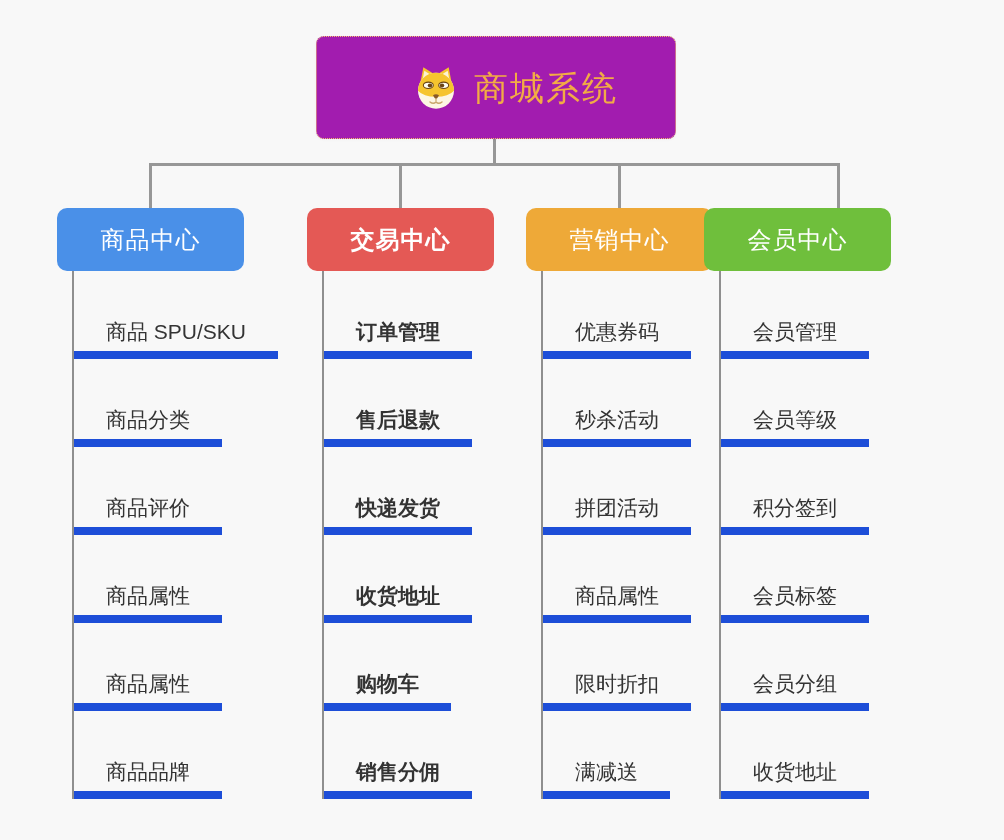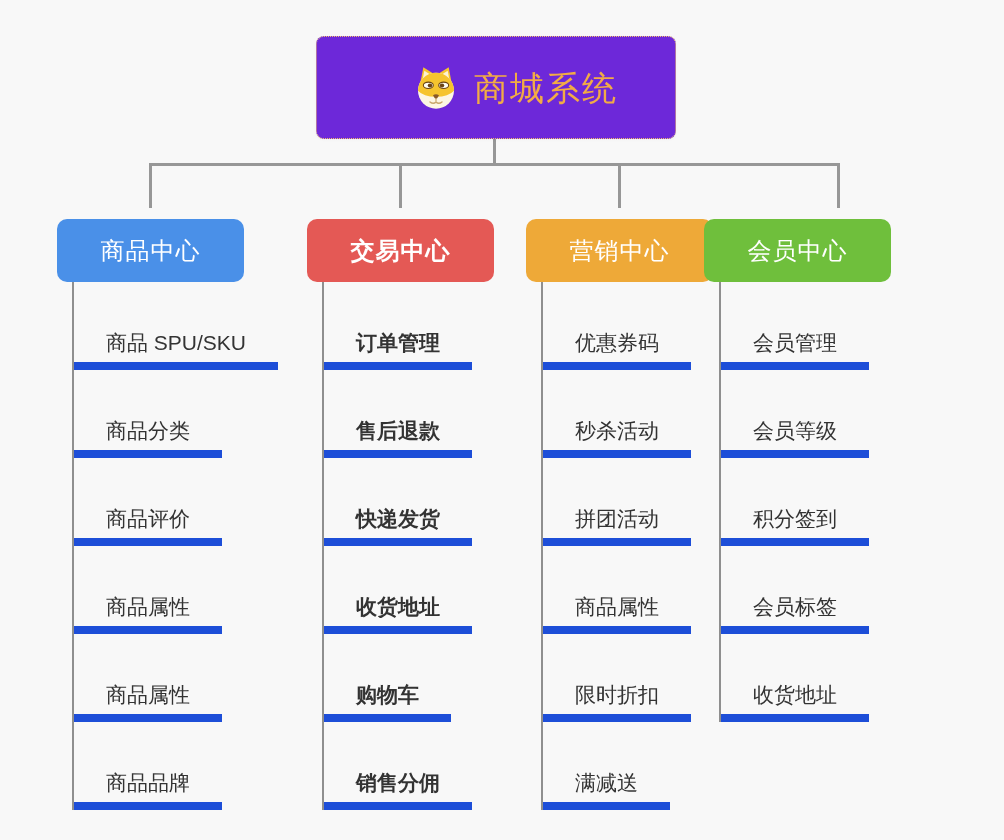--- a/index.html
+++ b/index.html
@@ -14,21 +14,21 @@
     width: 1004px;
     height: 840px;
     background: #f8f8f8;
   }
 
   
   .root-node {
     position: absolute;
     left: 316px; top: 36px;
     width: 360px; height: 103px;
-    background: #6d28d9;
+    background: #a21caf;
     border: 1px dotted #f3c070;
     border-radius: 8px;
     display: flex;
     align-items: center;
     justify-content: center;
     gap: 14px;
     box-shadow: 0 1px 3px rgba(0,0,0,0.03);
     padding-left: 38px;
   }
   .root-title {
@@ -44,21 +44,21 @@
   .conn { position: absolute; background: #979797; }
   .conn-root-stem   { left: 493px; top: 139px; width: 3px;  height: 26px; }
   .conn-h-line      { left: 149px; top: 163px; width: 691px; height: 3px; }
   .conn-drop        { top: 163px; width: 3px; height: 45px; }
   .conn-drop.d1 { left: 149px; }
   .conn-drop.d2 { left: 399px; }
   .conn-drop.d3 { left: 618px; }
   .conn-drop.d4 { left: 837px; }
 
   
-  .branch { position: absolute; top: 208px; margin-top: 11px; }
+  .branch { position: absolute; top: 208px; }
   .branch.b1 { left: 57px; }
   .branch.b2 { left: 307px; font-weight: bold; }
   .branch.b3 { left: 526px; }
   .branch.b4 { left: 704px; }
 
   .branch-header {
     width: 187px; height: 63px;
     border-radius: 10px;
     display: flex;
     align-items: center;
@@ -157,17 +157,18 @@
     </div>
   </div>
 
   <div class="branch b4">
     <div class="branch-header" style="background: rgb(111, 191, 60);">会员中心</div>
     <div class="branch-items">
       <div class="item">会员管理</div>
       <div class="item">会员等级</div>
       <div class="item">积分签到</div>
       <div class="item">会员标签</div>
+      <div class="item">会员分组</div>
       <div class="item">收货地址</div>
     </div>
   </div>
 
 </div>
 
 </body></html>

